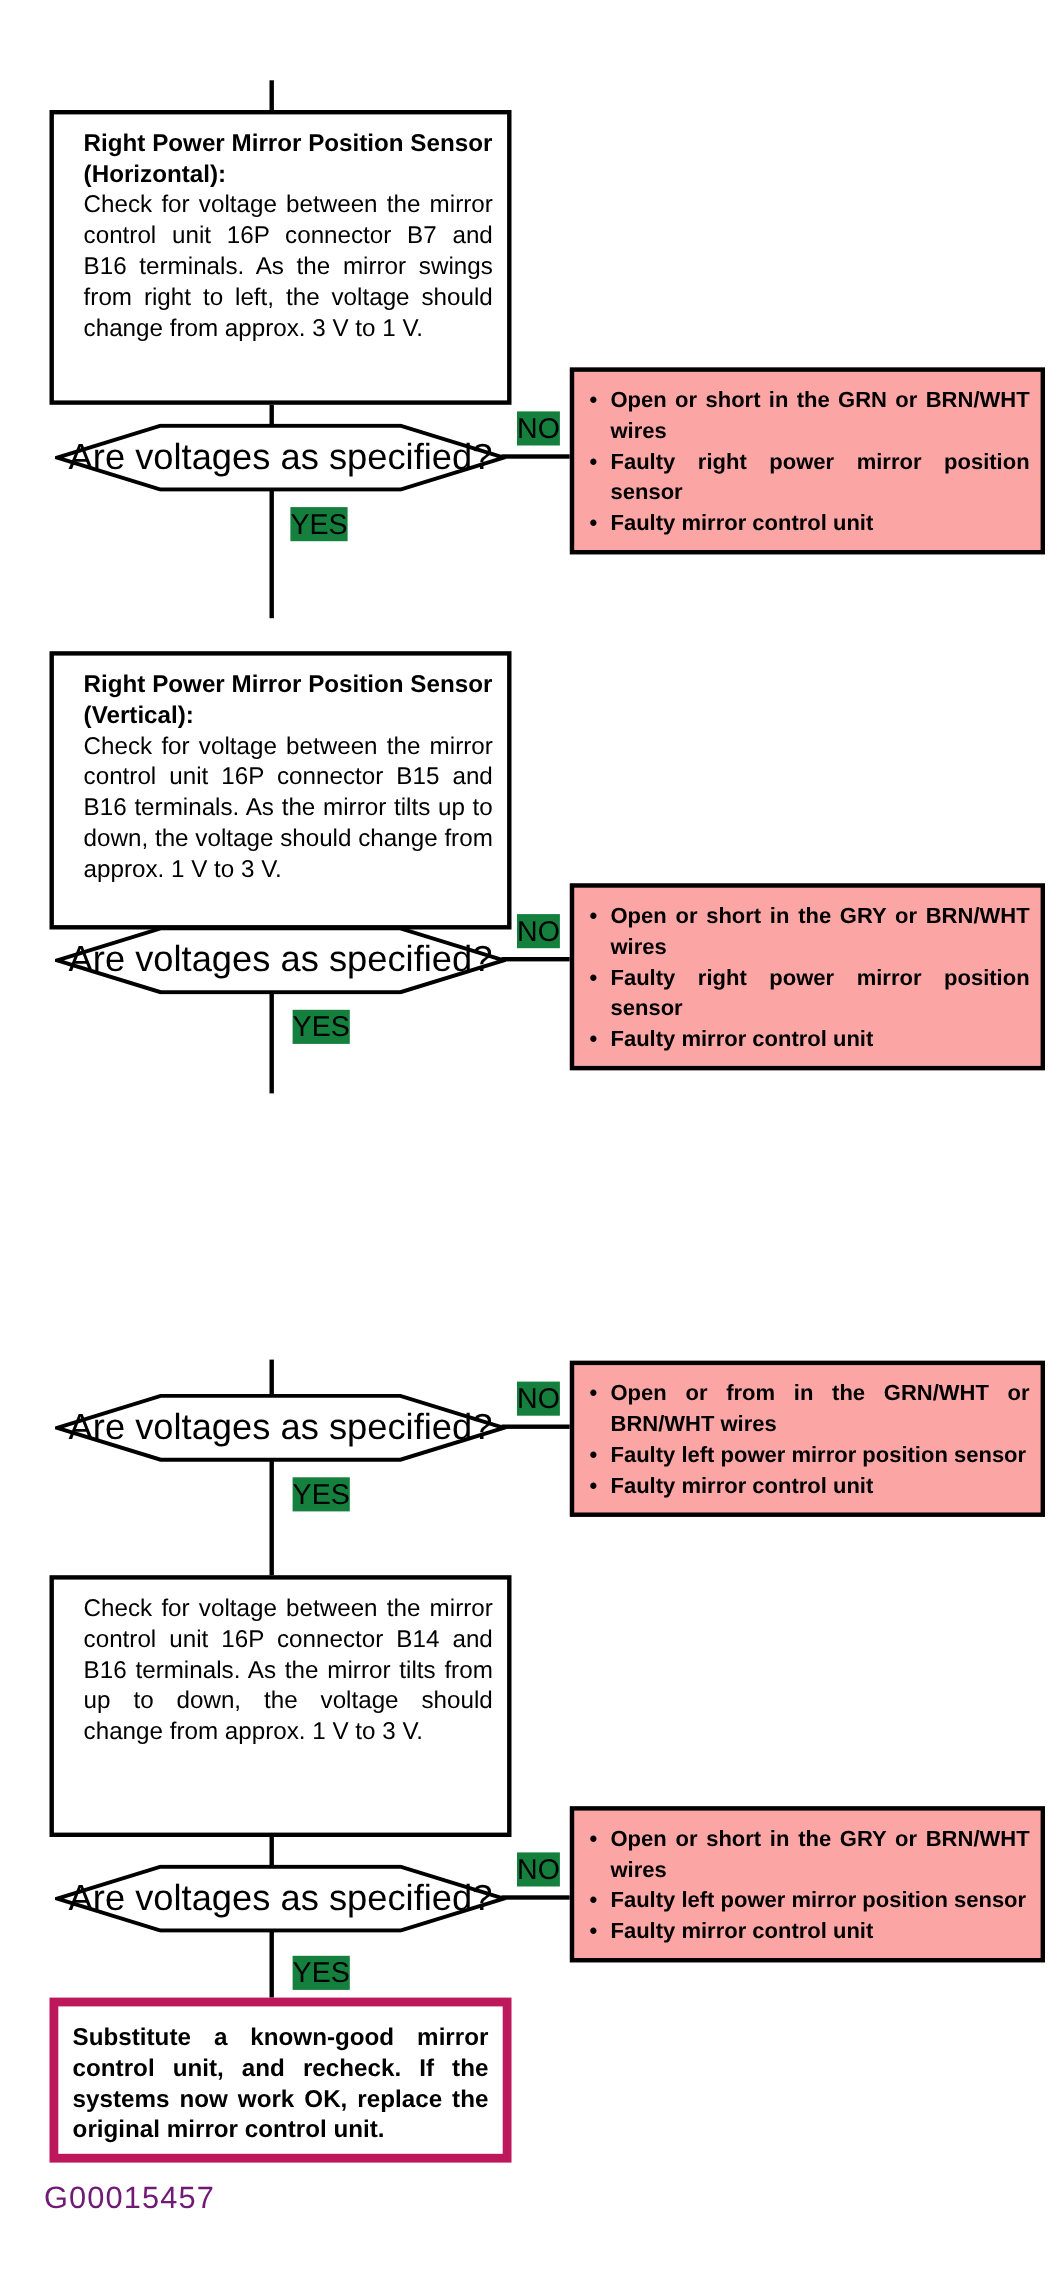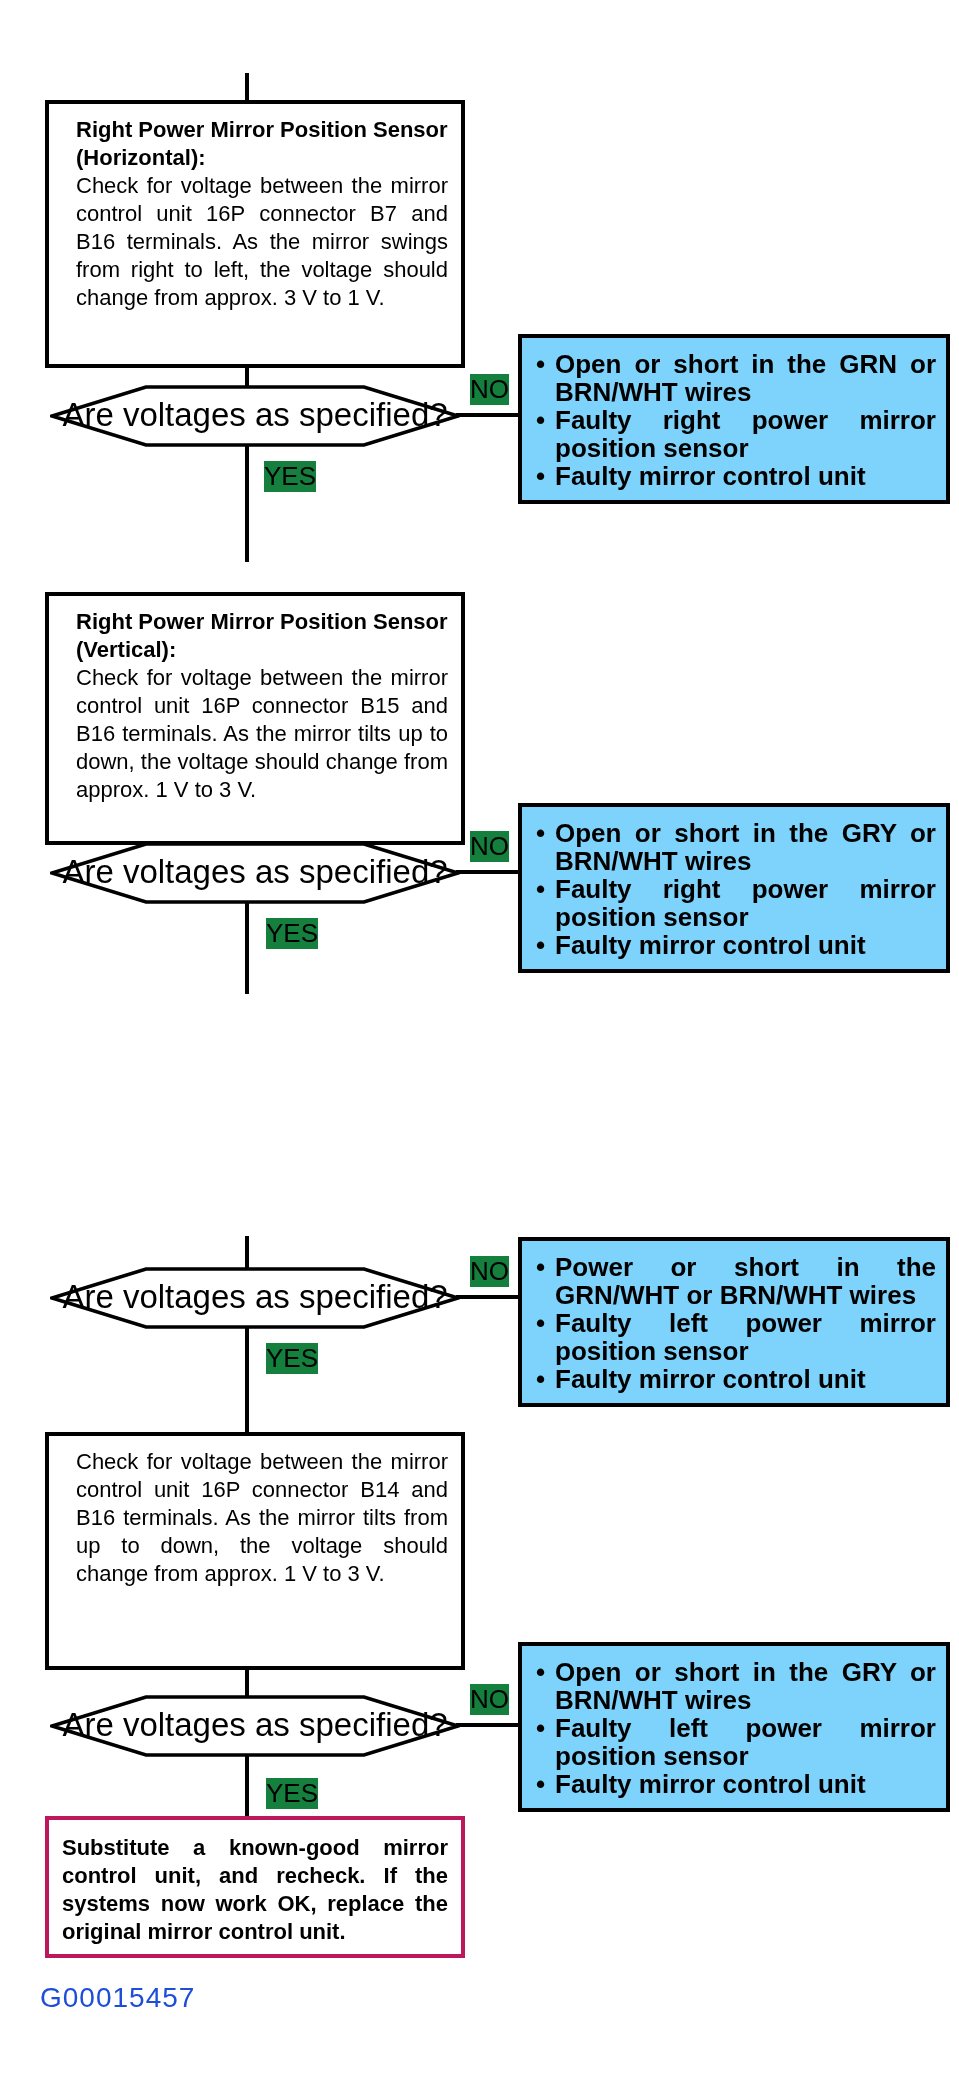--- a/index.html
+++ b/index.html
@@ -42,23 +42,23 @@
   }
   .process-body {
     text-align: justify;
   }
   .no-box {
     position: absolute;
     left: 518px;
     width: 432px;
     box-sizing: border-box;
     border: 4px solid #000;
-    background: #7dd3fc;
+    background: #fca5a5;
     padding: 12px 10px 10px 12px;
-    font-size: 26px;
+    font-size: 20px;
     line-height: 28px;
     font-weight: bold;
   }
   .no-box .bullet {
     position: relative;
     padding-left: 21px;
     text-align: justify;
   }
   .no-box .bullet::before {
     content: "\2022";
@@ -95,34 +95,34 @@
     font-size: 26px;
     background: #15803d;
   }
   .final-box {
     position: absolute;
     left: 45px;
     top: 1816px;
     width: 420px;
     min-height: 141px;
     box-sizing: border-box;
-    border: 4px solid #be185d;
+    border: 8px solid #be185d;
     background: #fff;
     padding: 14px 13px 8px 13px;
     font-size: 22px;
     line-height: 28px;
     font-weight: bold;
     text-align: justify;
   }
   .caption {
     position: absolute;
     left: 40px;
     top: 1982px;
     font-size: 28px;
-    color: #1d4ed8;
+    color: #701a75;
     letter-spacing: 1px;
   }
 </style>
 </head>
 <body>
 
 <div id="page">
 
   <div class="vline" style="top:73px;height:29px"></div>
   <div class="vline" style="top:366px;height:21px"></div>
@@ -176,21 +176,21 @@
 
   <div class="decision" style="top:1267px">
     <svg width="410" height="62" viewBox="0 0 410 62">
       <polygon points="96,2 314,2 408,31 314,60 96,60 2,31" fill="#ffffff" stroke="#000000" stroke-width="3.5"></polygon>
     </svg>
     <div class="q">Are voltages as specified?</div>
   </div>
   <div class="flow-label" style="left:470px;top:1256px">NO</div>
   <div class="flow-label" style="left:266px;top:1343px">YES</div>
   <div class="no-box" style="top:1237px">
-    <div class="bullet">Power or short in the GRN/WHT or BRN/WHT wires</div>
+    <div class="bullet">Open or from in the GRN/WHT or BRN/WHT wires</div>
     <div class="bullet">Faulty left power mirror position sensor</div>
     <div class="bullet">Faulty mirror control unit</div>
   </div>
 
   <div class="process-box" style="top:1432px;min-height:238px">
     <div class="process-body">Check for voltage between the mirror control unit 16P connector B14 and B16 terminals. As the mirror tilts from up to down, the voltage should change from approx. 1 V to 3 V.</div>
   </div>
   <div class="decision" style="top:1695px">
     <svg width="410" height="62" viewBox="0 0 410 62">
       <polygon points="96,2 314,2 408,31 314,60 96,60 2,31" fill="#ffffff" stroke="#000000" stroke-width="3.5"></polygon>

